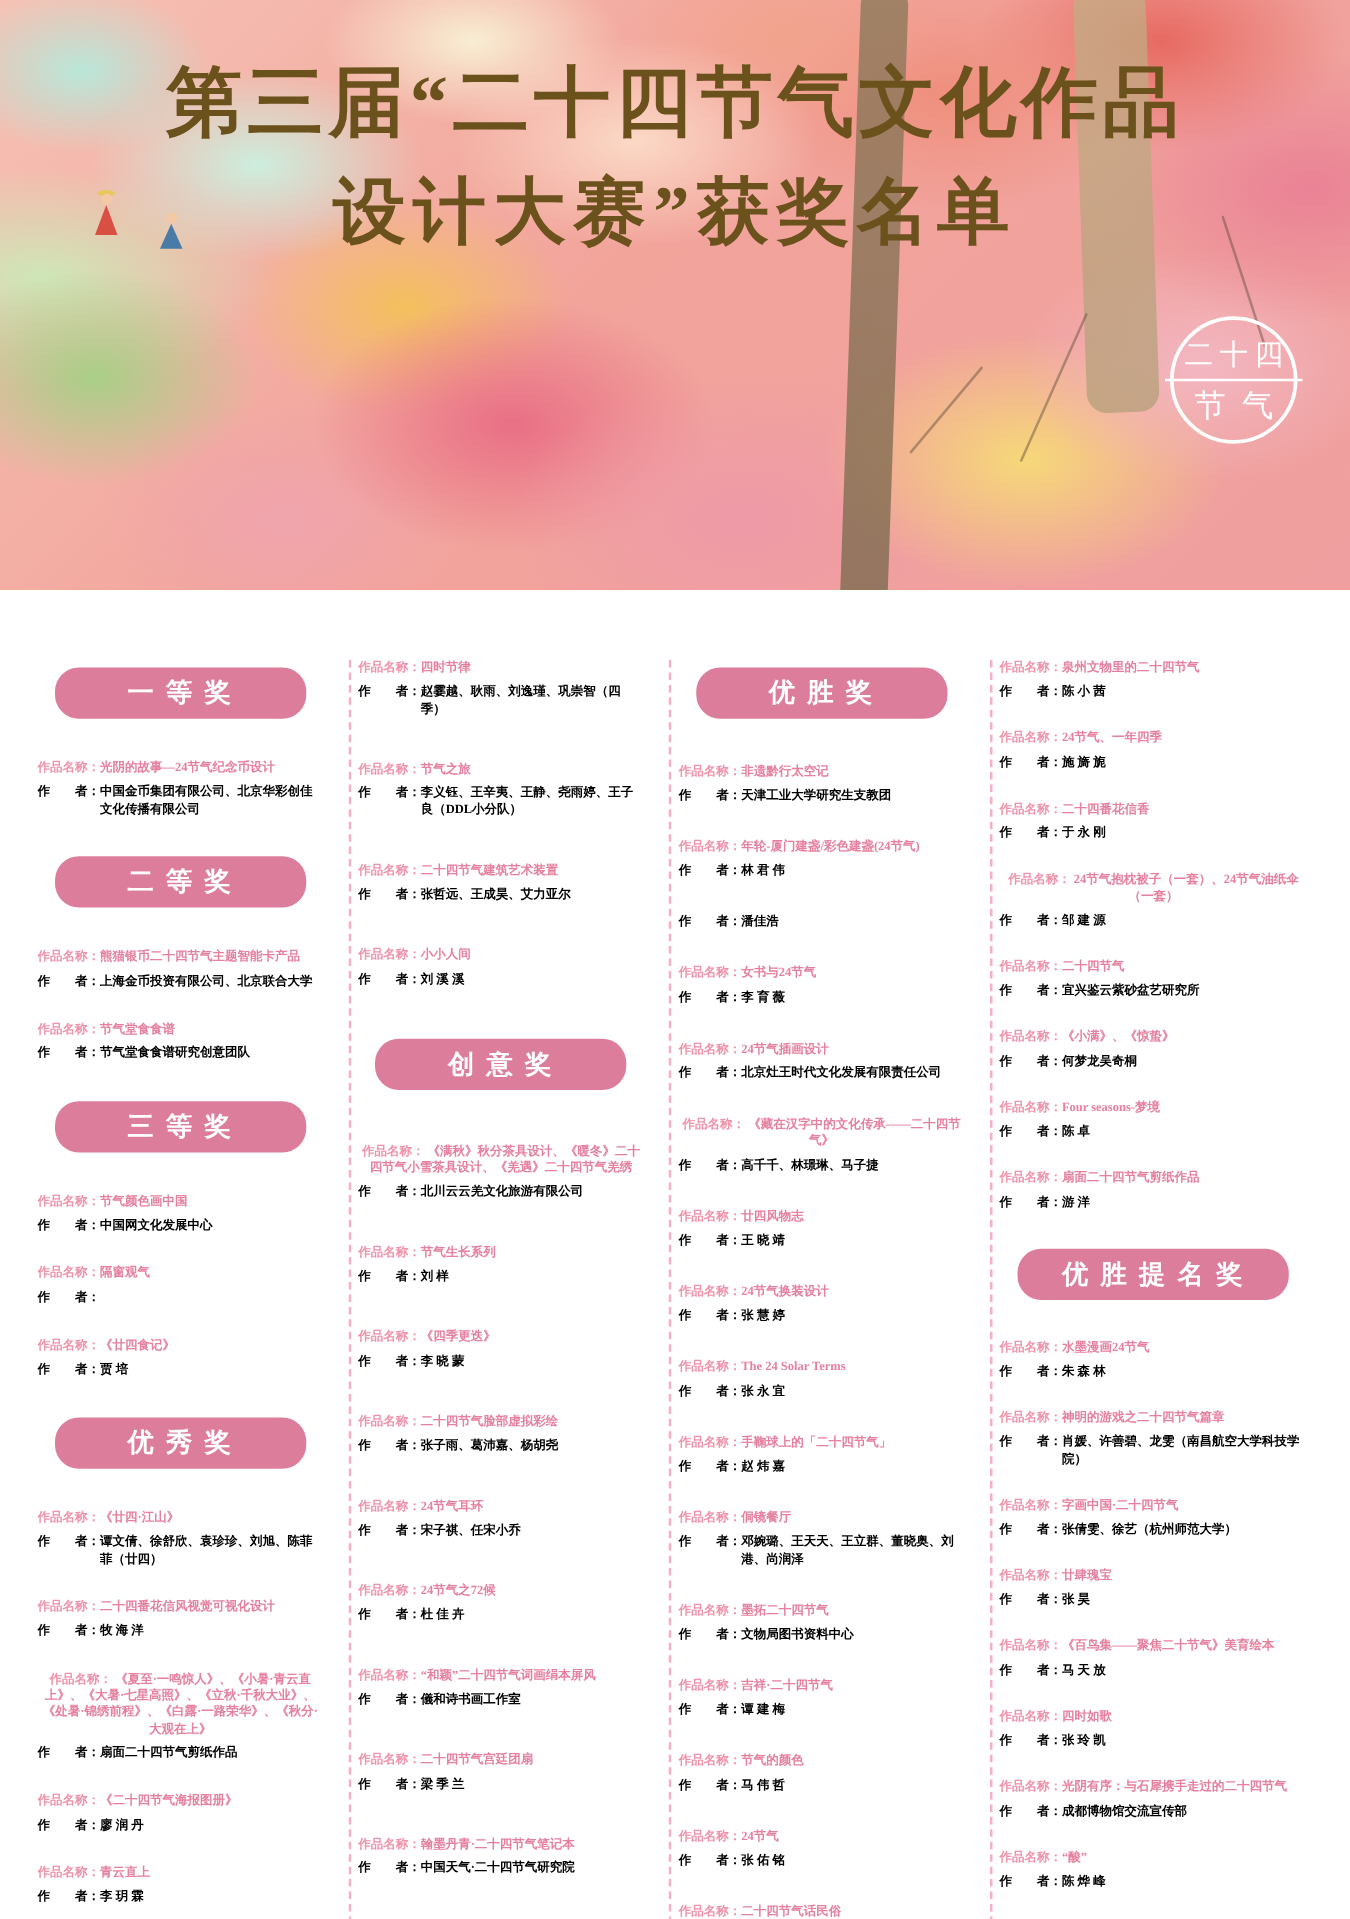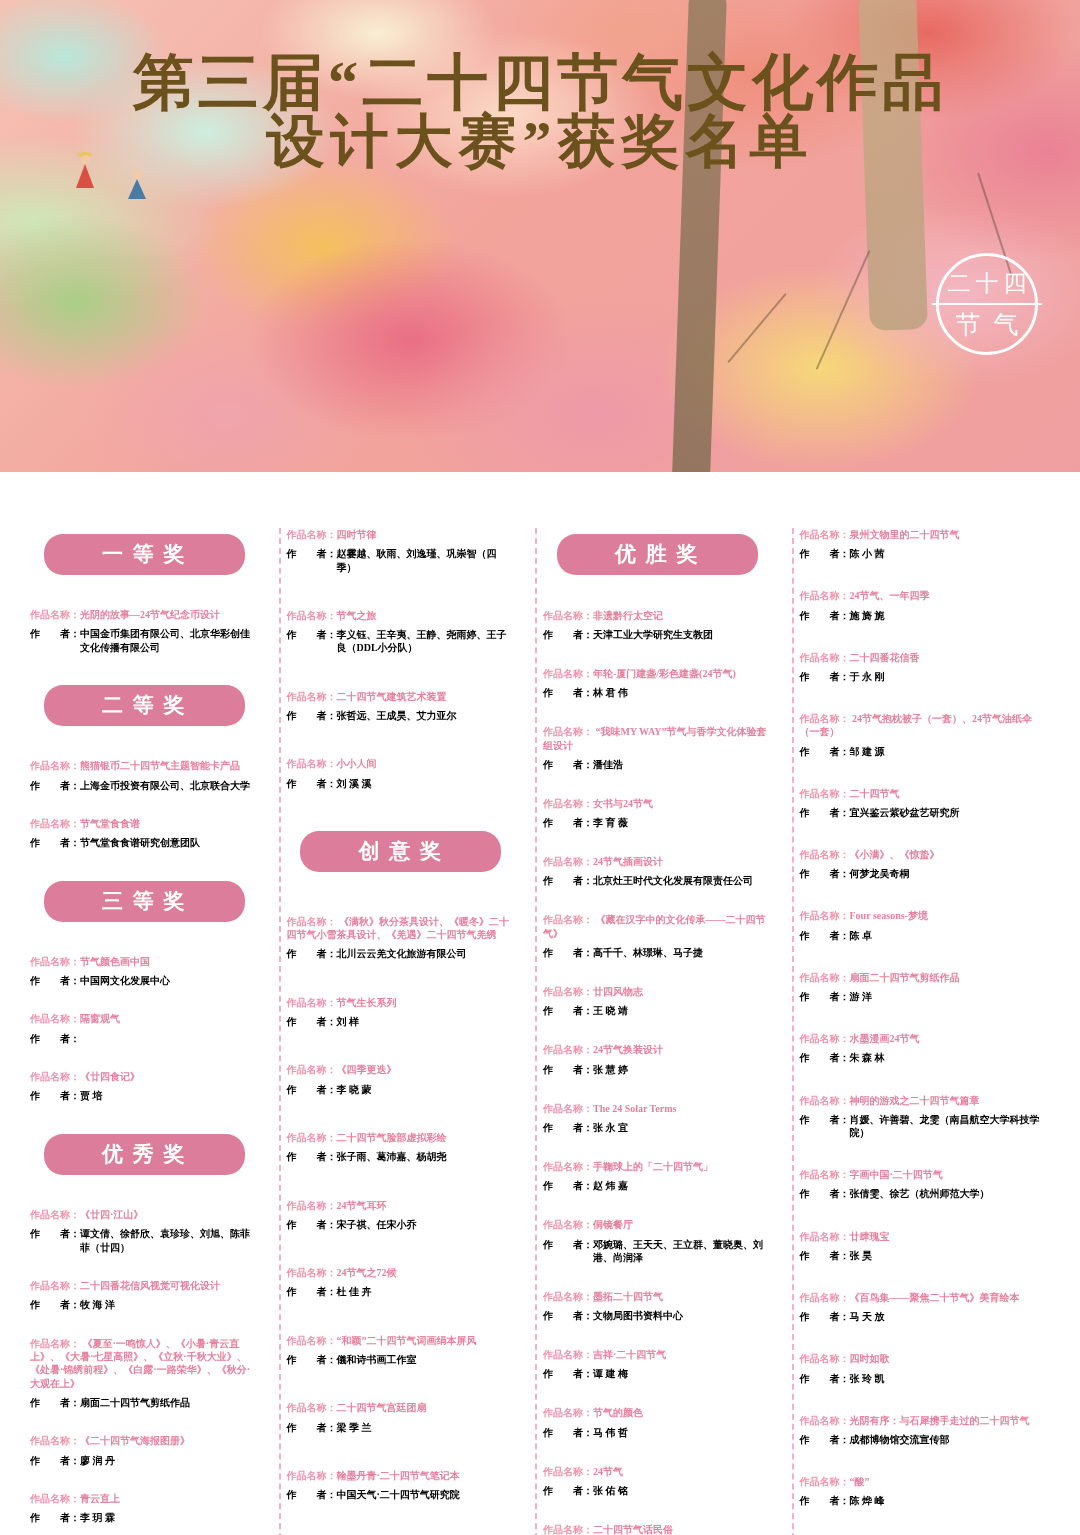--- a/index.html
+++ b/index.html
@@ -44,21 +44,21 @@
   .kid .hat{display:block;width:14px;height:5px;border-radius:50%;background:#e8c75c;margin:0 auto -2px;}
   .kid .head{display:block;width:9px;height:9px;border-radius:50%;background:#f3c9a6;margin:0 auto;}
   .kid .torso{display:block;width:0;height:0;border-left:9px solid transparent;border-right:9px solid transparent;margin:0 auto;}
   .kid-a{left:76px;top:152px;}
   .kid-a .torso{border-bottom:24px solid #d94f43;}
   .kid-b{left:128px;top:170px;}
   .kid-b .torso{border-bottom:20px solid #4a7ba6;}
   .hero-title{position:absolute;left:0;right:0;top:52px;text-align:center;
     color:#6b521d;font-weight:900;line-height:1.0;}
   .hero-title .t1{font-size:61px;letter-spacing:4px;display:block;}
-  .hero-title .t2{font-size:58px;letter-spacing:6px;display:block;}
+  .hero-title .t2{font-size:58px;letter-spacing:6px;display:block;margin-top:28px;}
   .logo{position:absolute;right:42px;top:253px;width:96px;height:96px;
     border:3px solid #ffffff;border-radius:50%;color:#ffffff;
     font-family:"DejaVu Sans","Liberation Sans",sans-serif;font-weight:200;
     display:flex;flex-direction:column;align-items:center;justify-content:center;}
   .logo .l1{font-size:23px;letter-spacing:5px;padding-left:5px;font-family:Liberation Mono, monospace;}
   .logo .l2{font-size:25px;letter-spacing:13px;padding-left:13px;margin-top:9px;}
   .logo .midline{position:absolute;left:-7%;top:49%;width:114%;height:1.5px;background:#ffffff;}
   
   .content{
     margin:34px 30px 0 30px;height:1065px;box-sizing:border-box;
@@ -74,21 +74,21 @@
   .award-pill{
     background:#dc7e9b;color:#ffffff;border-radius:19px;
     width:88%;margin:6px auto 8px auto;padding:6px 0 7px 0;
     text-align:center;font-size:21px;font-weight:700;letter-spacing:2px;
     font-family:"Liberation Sans","DejaVu Sans",sans-serif;
   }
   .entry{font-size:10px;font-weight:700;line-height:1.33;}
   .work-row{display:flex;margin-bottom:6px;color:#e5819f;}
   .work-label{white-space:nowrap;color:#ef93ab;}
   .work-value{flex:1;}
-  .entry.wide .work-row{display:block;}
+  .entry.wide .work-row{display:block;text-align:center;}
   .entry.wide .work-label{display:inline;}
   .entry.wide .work-value{display:inline;}
   .author-row{display:flex;color:#000000;}
   .author-label{white-space:nowrap;}
   .author-value{flex:1;}
 </style>
 </head>
 <body>
 
 <div class="hero">
@@ -411,24 +411,20 @@
     <div class="work-row">
       <span class="work-label">作品名称：</span>
       <span class="work-value">年轮-厦门建盏/彩色建盏(24节气)</span>
     </div>
     <div class="author-row">
       <span class="author-label">作　　者：</span>
       <span class="author-value">林 君 伟</span>
     </div>
   </div>
       <div class="entry wide">
-    <div class="work-row">
-      <span class="work-label">作品名称：</span>
-      <span class="work-value">“我味MY WAY”节气与香学文化体验套组设计</span>
-    </div>
     <div class="author-row">
       <span class="author-label">作　　者：</span>
       <span class="author-value">潘佳浩</span>
     </div>
   </div>
       <div class="entry">
     <div class="work-row">
       <span class="work-label">作品名称：</span>
       <span class="work-value">女书与24节气</span>
     </div>
@@ -631,20 +627,23 @@
   </div>
       <div class="entry">
     <div class="work-row">
       <span class="work-label">作品名称：</span>
       <span class="work-value">扇面二十四节气剪纸作品</span>
     </div>
     <div class="author-row">
       <span class="author-label">作　　者：</span>
       <span class="author-value">游 洋</span>
     </div>
+  </div>
+      <div class="award-pill">
+    <span class="award-label">优 胜 提 名 奖</span>
   </div>
       <div class="entry">
     <div class="work-row">
       <span class="work-label">作品名称：</span>
       <span class="work-value">水墨漫画24节气</span>
     </div>
     <div class="author-row">
       <span class="author-label">作　　者：</span>
       <span class="author-value">朱 森 林</span>
     </div>

